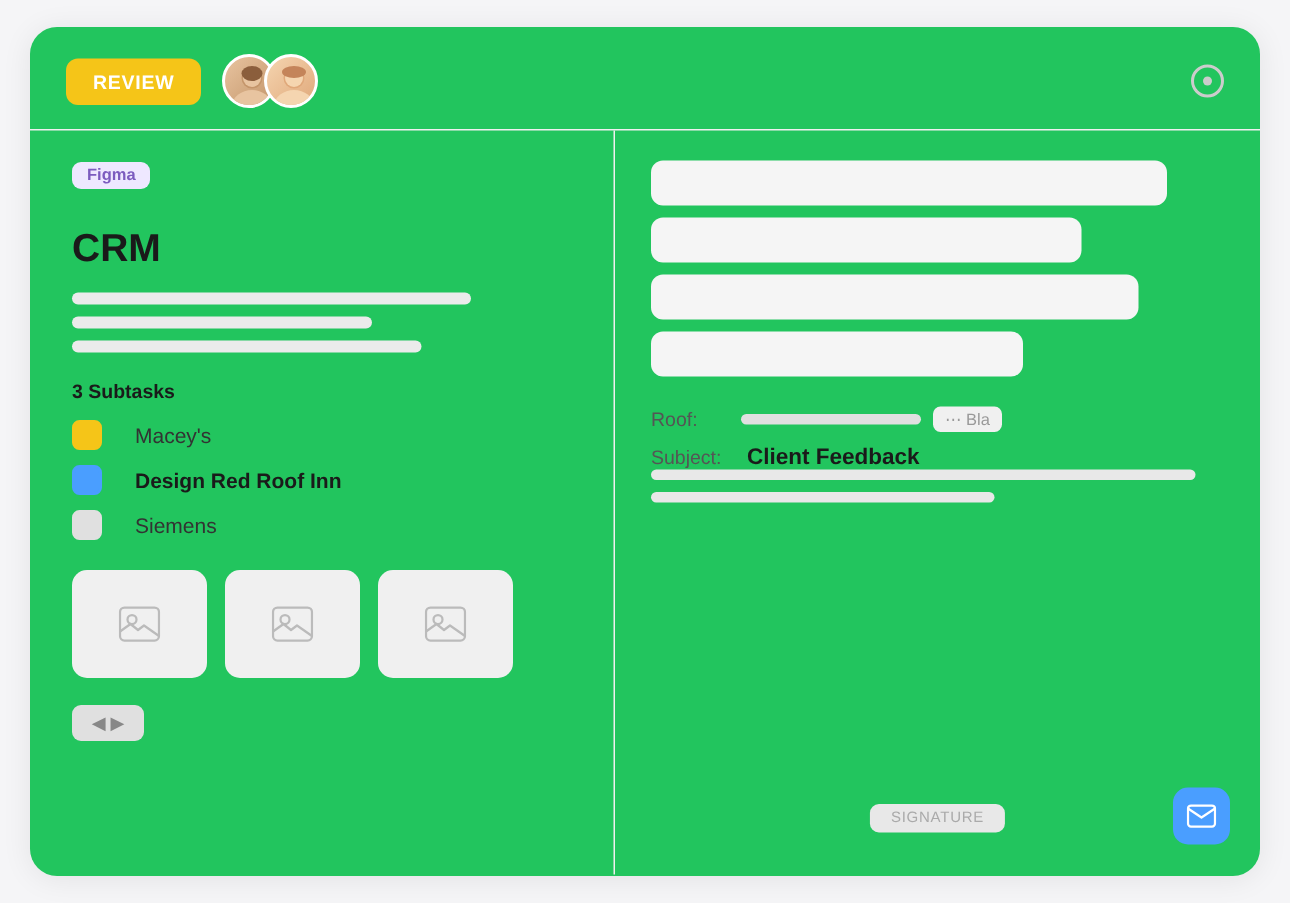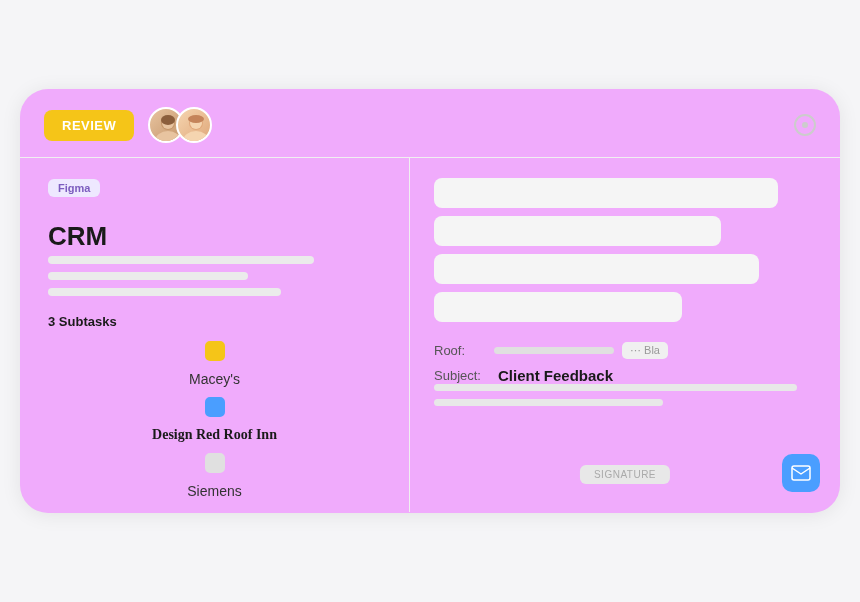--- a/index.html
+++ b/index.html
@@ -7,24 +7,24 @@
       font-family: -apple-system, BlinkMacSystemFont, 'Segoe UI', sans-serif;
       background: #f5f5f7;
       width: 860px;
       height: 602px;
       overflow: hidden;
       display: flex;
       align-items: center;
       justify-content: center;
     }
     .card {
-      background: #f0abfc;
-      border-radius: 28px;
+      background: #22c55e;
+      border-radius: 18px;
       width: 820px;
-      height: 424px;
+      height: 566px;
       position: relative;
       box-shadow: 0 2px 20px rgba(0,0,0,0.08);
       overflow: hidden;
     }
     
     .header {
       display: flex;
       align-items: center;
       justify-content: space-between;
       padding: 18px 24px 14px 24px;
@@ -97,21 +97,21 @@
       font-size: 11px;
       font-weight: 600;
       padding: 3px 10px;
       border-radius: 6px;
       margin-bottom: 24px;
     }
     .project-title {
       font-size: 26px;
       font-weight: 800;
       color: #1a1a1a;
-      margin-bottom: 4px;
+      margin-bottom: 14px;
     }
     
     .skeleton-line {
       height: 8px;
       background: #ebebeb;
       border-radius: 4px;
       margin-bottom: 8px;
     }
     .skeleton-line.w80 { width: 80%; }
     .skeleton-line.w60 { width: 60%; }
@@ -119,23 +119,22 @@
     
     .subtasks-title {
       font-size: 13px;
       font-weight: 800;
       color: #1a1a1a;
       margin: 18px 0 12px 0;
     }
     .subtask-item {
       display: flex;
       align-items: center;
-      gap: 10px;
+      gap: 22px;
       margin-bottom: 10px;
-      flex-direction: column;
     }
     .subtask-checkbox {
       width: 20px;
       height: 20px;
       border-radius: 5px;
       border: 2px solid #ccc;
       flex-shrink: 0;
       display: flex;
       align-items: center;
       justify-content: center;
@@ -143,21 +142,20 @@
     .subtask-checkbox.yellow { background: #f5c518; border-color: #f5c518; }
     .subtask-checkbox.blue { background: #4a9eff; border-color: #4a9eff; }
     .subtask-checkbox.gray { background: #e0e0e0; border-color: #e0e0e0; }
     .subtask-label {
       font-size: 14px;
       color: #333;
     }
     .subtask-label.active {
       font-weight: 600;
       color: #1a1a1a;
-      font-family: Liberation Serif, serif;
     }
     
     .image-row {
       display: flex;
       gap: 12px;
       margin-top: 20px;
     }
     .image-placeholder {
       width: 90px;
       height: 72px;

